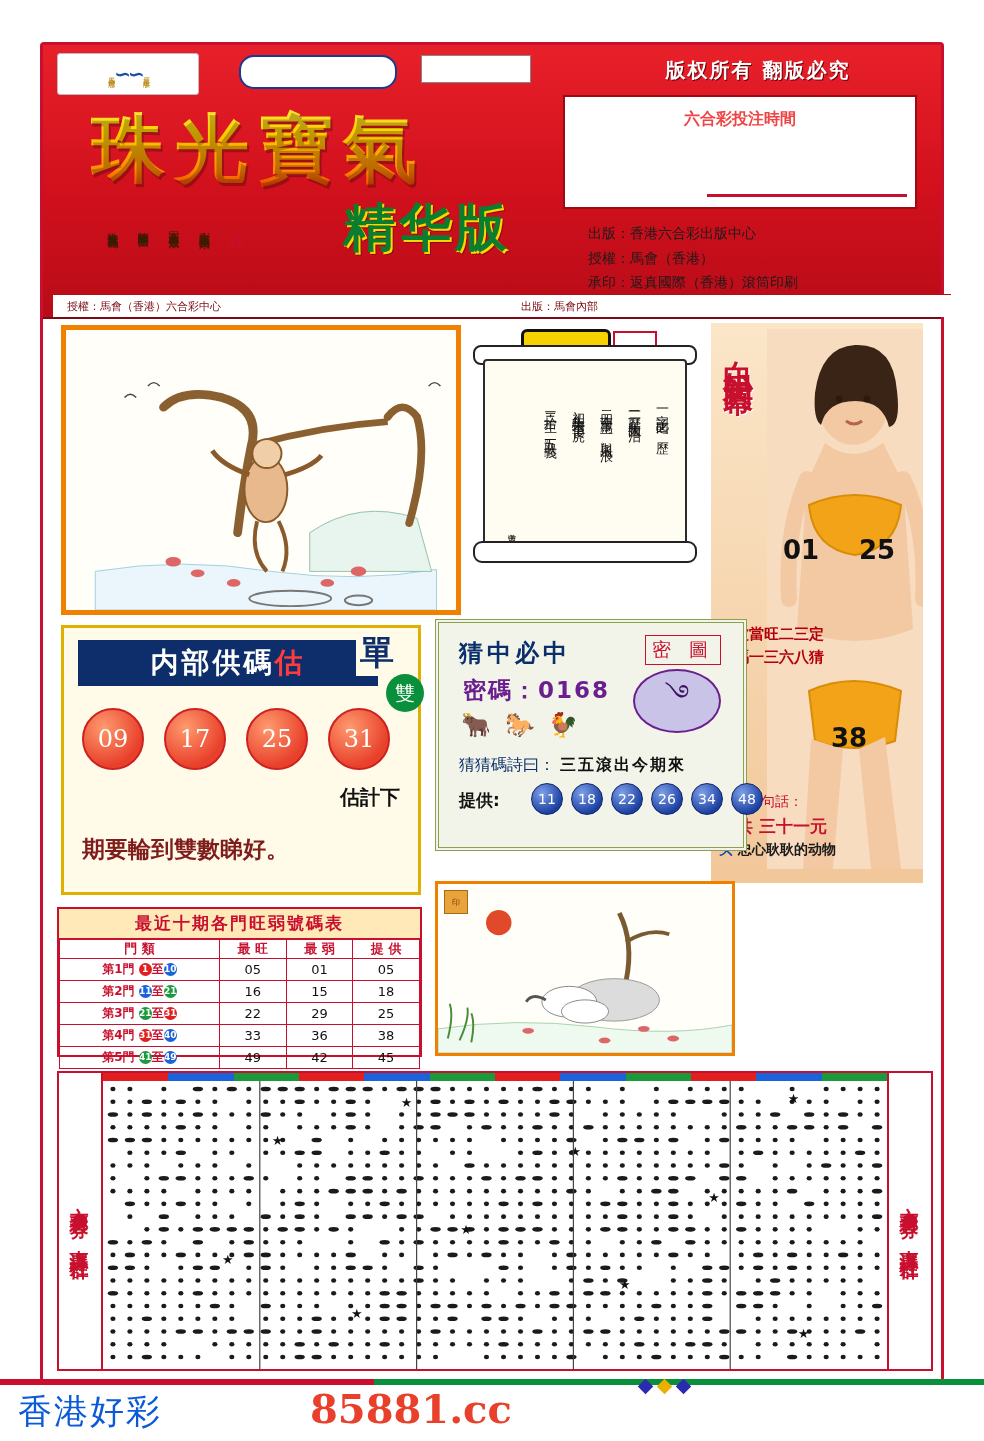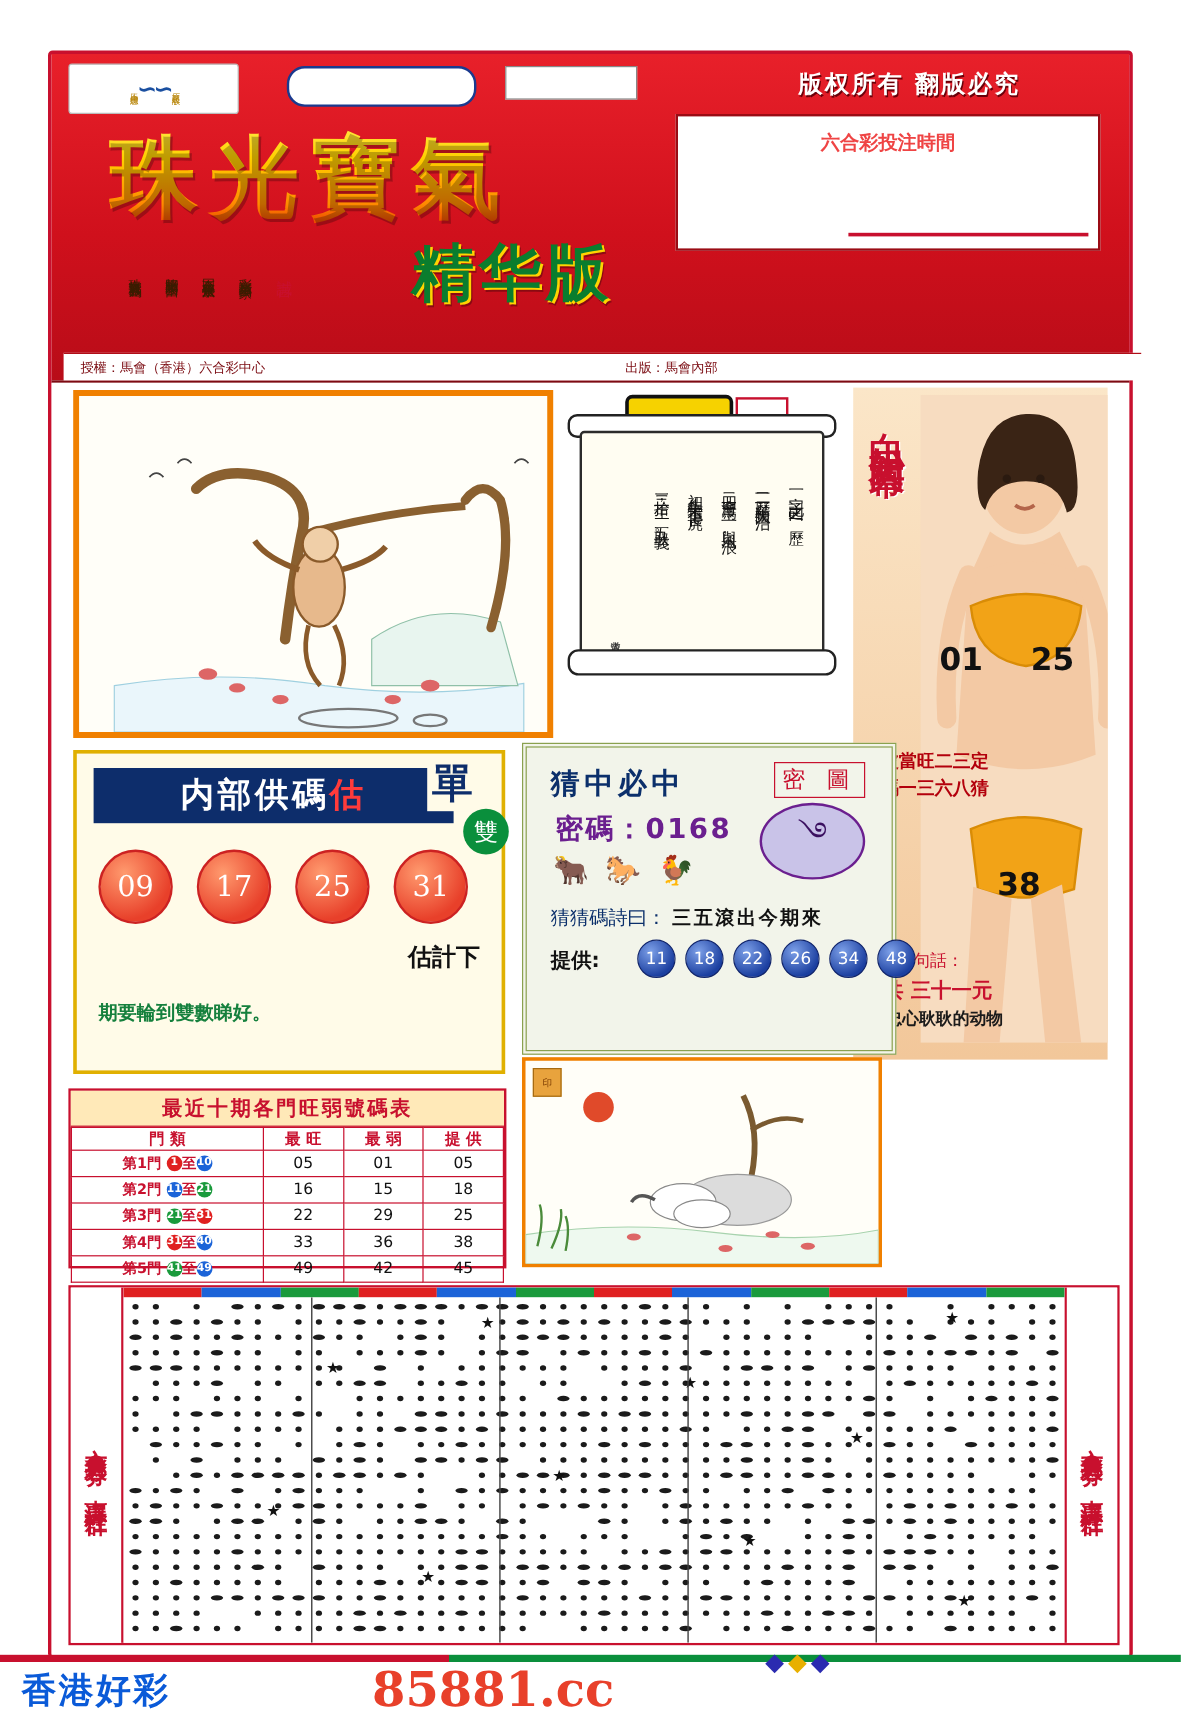--- a/index.html
+++ b/index.html
@@ -112,23 +112,23 @@
   .girl-bottom .l3 .buy{color:#0a48b8;}
   
   .inner{left:18px;top:306px;width:360px;height:270px;border:3px solid #e0b000;background:#fffbe8;}
   .inner .ttl{position:absolute;left:14px;top:12px;width:300px;height:46px;background:#0d2d6b;color:#fff;font-size:28px;font-weight:bold;letter-spacing:3px;display:flex;align-items:center;justify-content:center;font-family:"DejaVu Serif",serif;}
   .inner .ttl .gu{color:#ff3b3b;}
   .inner .dan{position:absolute;left:292px;top:2px;font-size:34px;color:#0d2d6b;font-weight:bold;background:#fffbe8;padding:0 4px;}
   .inner .shuang{position:absolute;left:322px;top:46px;width:38px;height:38px;border-radius:50%;background:#0a8f3c;color:#fff;font-size:20px;display:flex;align-items:center;justify-content:center;}
   .balls{position:absolute;left:18px;top:80px;display:flex;gap:20px;}
   .ball{width:58px;height:58px;border-radius:50%;background:radial-gradient(circle at 34% 30%,#ff9a6e,#e8402a 70%);color:#fff;font-size:24px;display:flex;align-items:center;justify-content:center;border:2px solid #c22;font-family:"DejaVu Serif",serif;}
   .inner .est{position:absolute;right:18px;top:156px;font-size:20px;font-weight:bold;color:#111;}
-  .inner .note{position:absolute;left:18px;top:206px;font-size:16px;color:#15803d;font-weight:bold;font-family:Liberation Serif, serif;}
+  .inner .note{position:absolute;left:18px;top:206px;font-size:23px;color:#7f1d1d;font-weight:bold;font-family:Liberation Serif, serif;}
   
-  .guess{left:392px;top:300px;width:312px;height:260px;border:4px double #8aa14f;background:#f2f4ea;padding-left:48px;}
+  .guess{left:392px;top:300px;width:312px;height:232px;border:4px double #8aa14f;background:#f2f4ea;padding-left:48px;}
   .guess .g-ttl{position:absolute;left:20px;top:14px;font-size:24px;color:#0b2f6b;font-weight:bold;letter-spacing:4px;font-family:"DejaVu Serif",serif;}
   .guess .mi{position:absolute;right:22px;top:12px;font-size:19px;color:#c8102e;letter-spacing:6px;border:1px solid #c8102e;padding:1px 6px;}
   .guess .code{position:absolute;left:24px;top:52px;font-size:23px;color:#6b1f8f;font-weight:bold;letter-spacing:2px;}
   .guess .zod{position:absolute;left:22px;top:88px;display:flex;gap:14px;font-size:24px;}
   .guess .sealimg{position:absolute;right:22px;top:46px;width:84px;height:60px;border-radius:50%/50%;background:#c9c3e8;border:2px solid #6b1f8f;display:flex;align-items:center;justify-content:center;font-size:26px;color:#3b1060;}
   .guess .poem2{position:absolute;left:20px;top:132px;font-size:16px;color:#0b2f6b;}
   .guess .poem2 b{color:#111;letter-spacing:2px;}
   .guess .prov{position:absolute;left:20px;top:166px;font-size:17px;color:#111;font-weight:bold;}
   .guess .pballs{position:absolute;left:92px;top:160px;display:flex;gap:8px;}
   .pball{width:30px;height:30px;border-radius:50%;background:radial-gradient(circle at 34% 30%,#7da0e8,#1b3fa0 72%);color:#fff;font-size:14px;display:flex;align-items:center;justify-content:center;border:1px solid #10246b;}
@@ -150,21 +150,21 @@
   .sheet-b{left:14px;top:752px;width:876px;height:300px;border:2px solid #c8102e;background:#fff;display:flex;}
   .sidebar-v{width:42px;background:#fff;border-right:2px solid #c8102e;display:flex;align-items:center;justify-content:center;}
   .sidebar-v span{writing-mode:vertical-rl;font-size:19px;font-weight:bold;color:#c8102e;letter-spacing:4px;font-family:"DejaVu Serif",serif;}
   .grid-area{flex:1;position:relative;background:#fff;}
   .colorbar{height:8px;display:flex;}
   .colorbar i{flex:1;}
   .dots{position:absolute;left:0;top:8px;right:0;bottom:0;}
   
   .footer{position:absolute;left:0;bottom:0;width:984px;height:62px;}
   .foot-rule{position:absolute;left:0;top:0;width:984px;height:6px;background:linear-gradient(90deg,#c8102e 0 38%,#0a8f3c 38% 100%);}
-  .foot-left{position:absolute;left:18px;top:10px;font-size:29px;font-weight:bold;color:#0a5ad8;letter-spacing:2px;font-family:"DejaVu Serif",serif;text-align:right;}
+  .foot-left{position:absolute;left:18px;top:10px;font-size:34px;font-weight:normal;color:#0a5ad8;letter-spacing:2px;font-family:"DejaVu Serif",serif;text-align:right;}
   .foot-right{position:absolute;left:310px;top:6px;font-size:40px;font-weight:bold;color:#e8402a;font-family:"DejaVu Serif",serif;}
   .diamonds{position:absolute;left:640px;top:2px;display:flex;gap:8px;}
   .diamonds i{width:11px;height:11px;background:#2b2bb0;transform:rotate(45deg);display:block;}
   .diamonds i.y{background:#e8b000;}
 </style>
 </head>
 <body>
 
 <div class="page">
 
@@ -190,20 +190,25 @@
     <div class="title-sub">精华版</div>
 
     <div class="vcols">
       <div class="vcol">珠光寶氣覓靈碼</div>
       <div class="vcol">賭根剛去頭不回</div>
       <div class="vcol">因會至善燕米炊</div>
       <div class="vcol">六彩賭鬼福萬家</div>
       <div class="vcol red">誠言</div>
     </div>
 
+    <div class="pub-lines">
+      <div>出版：香港六合彩出版中心</div>
+      <div>授權：馬會（香港）</div>
+      <div>承印：返真國際（香港）滾筒印刷</div>
+    </div>
 
     <div class="hdr-strip">
       <span class="s1">授權：馬會（香港）六合彩中心</span>
       <span class="s2">出版：馬會內部</span>
     </div>
   </div>
 
   <div class="body-area" style="height:1060px;">
 
     <div class="panel art1">

